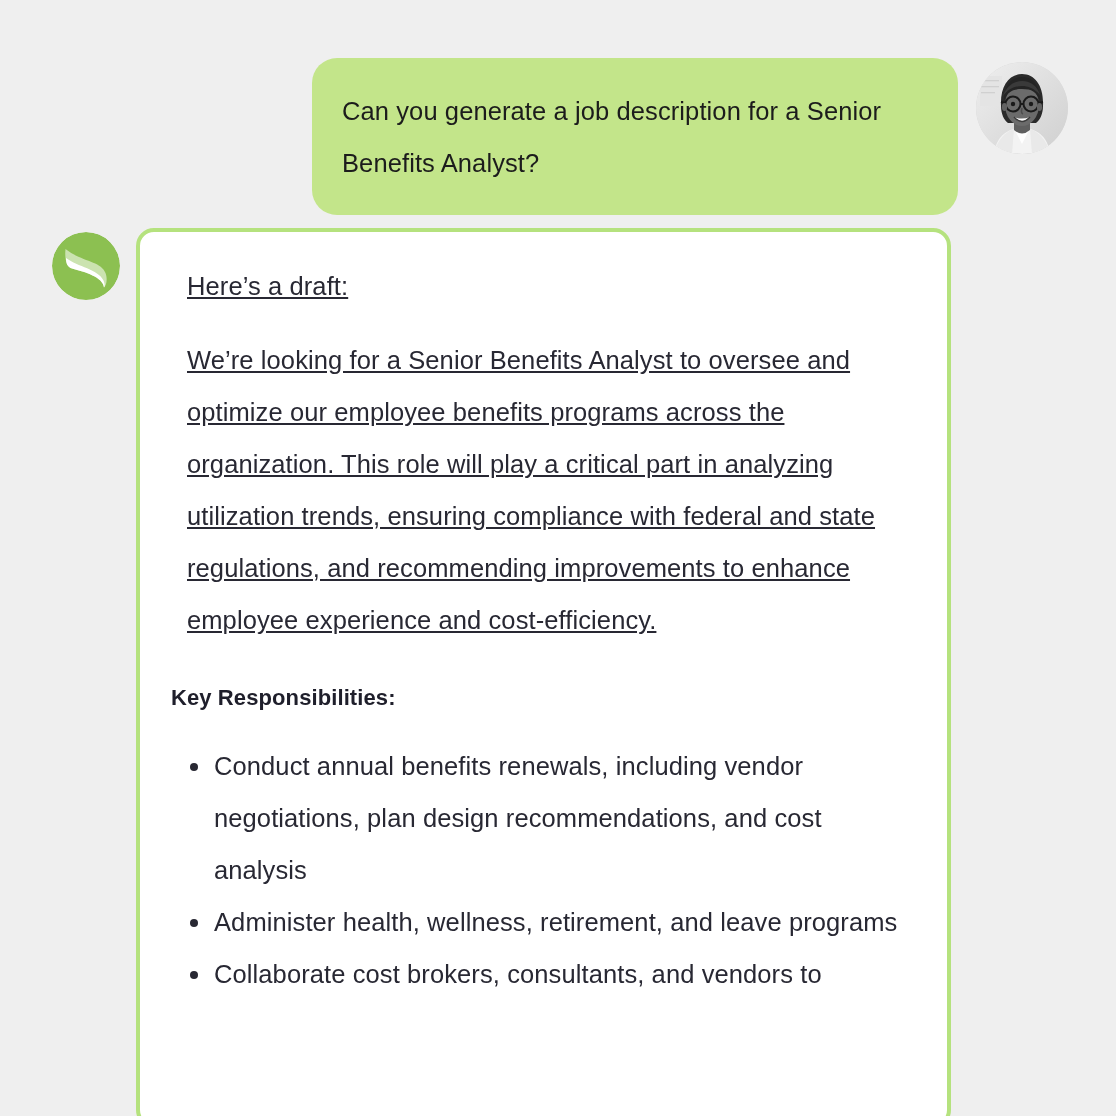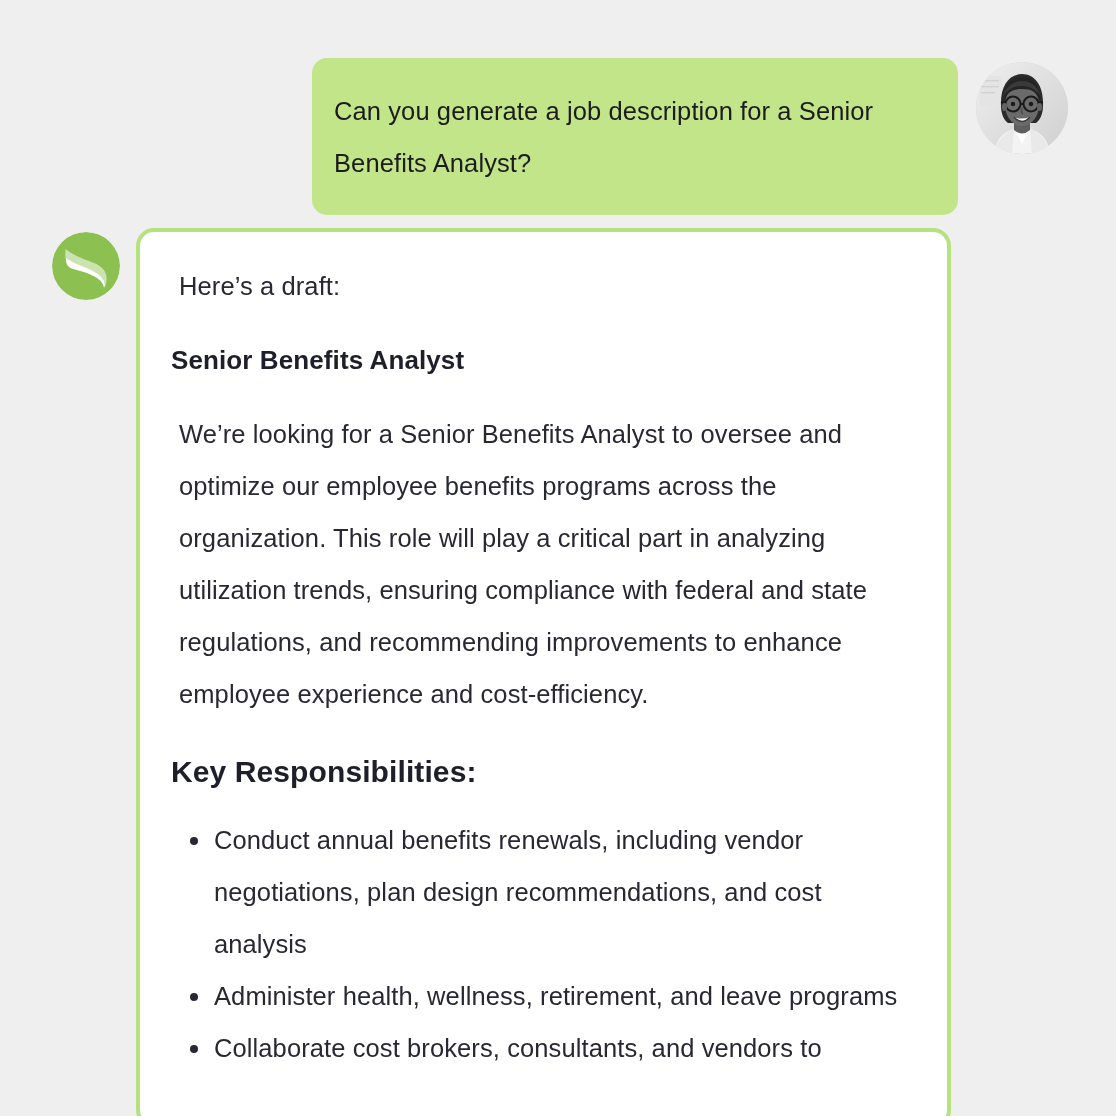--- a/index.html
+++ b/index.html
@@ -30,22 +30,22 @@
     height: 140px;
   }
 
   .user-bubble {
     position: absolute;
     left: 312px;
     top: 0;
     width: 646px;
     min-height: 137px;
     background: #c3e58a;
-    border-radius: 15px;
-    padding: 27px 30px 26px 22px;
+    border-radius: 25px;
+    padding: 27px 30px 26px 30px;
   }
 
   .user-bubble-text {
     font-size: 25.5px;
     line-height: 52px;
     color: #1c1c1c;
     font-weight: 400;
     letter-spacing: 0.1px;
     white-space: pre-wrap;
   }
@@ -92,36 +92,37 @@
     padding: 28px 30px 40px 31px;
     min-height: 900px;
   }
 
   .card-inner { color: #282833; }
 
   .para {
     font-size: 25.5px;
     line-height: 52px;
     color: #282833;
-    margin: 0 0 22px 8px;
+    margin: 0 0 22px 16px;
     font-weight: 400;
     letter-spacing: 0.1px;
+    text-decoration: underline;
   }
 
   .heading {
     font-size: 26px;
     line-height: 52px;
     color: #1f1f2b;
     font-weight: 700;
     margin: 0 0 22px 0;
     letter-spacing: 0.1px;
   }
 
   .subheading {
-    font-size: 30px;
+    font-size: 22px;
     line-height: 52px;
     color: #1f1f2b;
     font-weight: 700;
     margin: 26px 0 16px 0;
     letter-spacing: 0.1px;
   }
 
   ul.bullets {
     margin: 0;
     padding: 0;
@@ -223,21 +224,20 @@
         <path d="M13.5 17 C30 30 49 29 53.5 41 C56 48 54 53.5 52 55.5 C51 45 33 40 20 36.5 C14.5 35 12.5 27 13.5 17 Z" fill="#ffffff" opacity="0.55"></path>
         <path d="M14 26 C26 35 46 37 51.5 48.5 C53 52 53 54.5 52 55.5 C51 45 33 40 20 36.5 C15.5 35.2 13.8 31 14 26 Z" fill="#ffffff"></path>
       </svg>
     </div>
 
     <div class="assistant-card">
       <div class="card-inner">
 
         <p class="para">Here’s a draft:</p>
 
-        <p class="heading">Senior Benefits Analyst</p>
 
         <p class="para">We’re looking for a Senior Benefits Analyst to oversee and optimize our employee benefits programs across the organization. This role will play a critical part in analyzing utilization trends, ensuring compliance with federal and state regulations, and recommending improvements to enhance employee experience and cost-efficiency.</p>
 
         <p class="subheading">Key Responsibilities:</p>
 
         <ul class="bullets">
           <li>Conduct annual benefits renewals, including vendor negotiations, plan design recommendations, and cost analysis</li>
           <li>Administer health, wellness, retirement, and leave programs</li>
           <li>Collaborate cost brokers, consultants, and vendors to</li>
         </ul>

